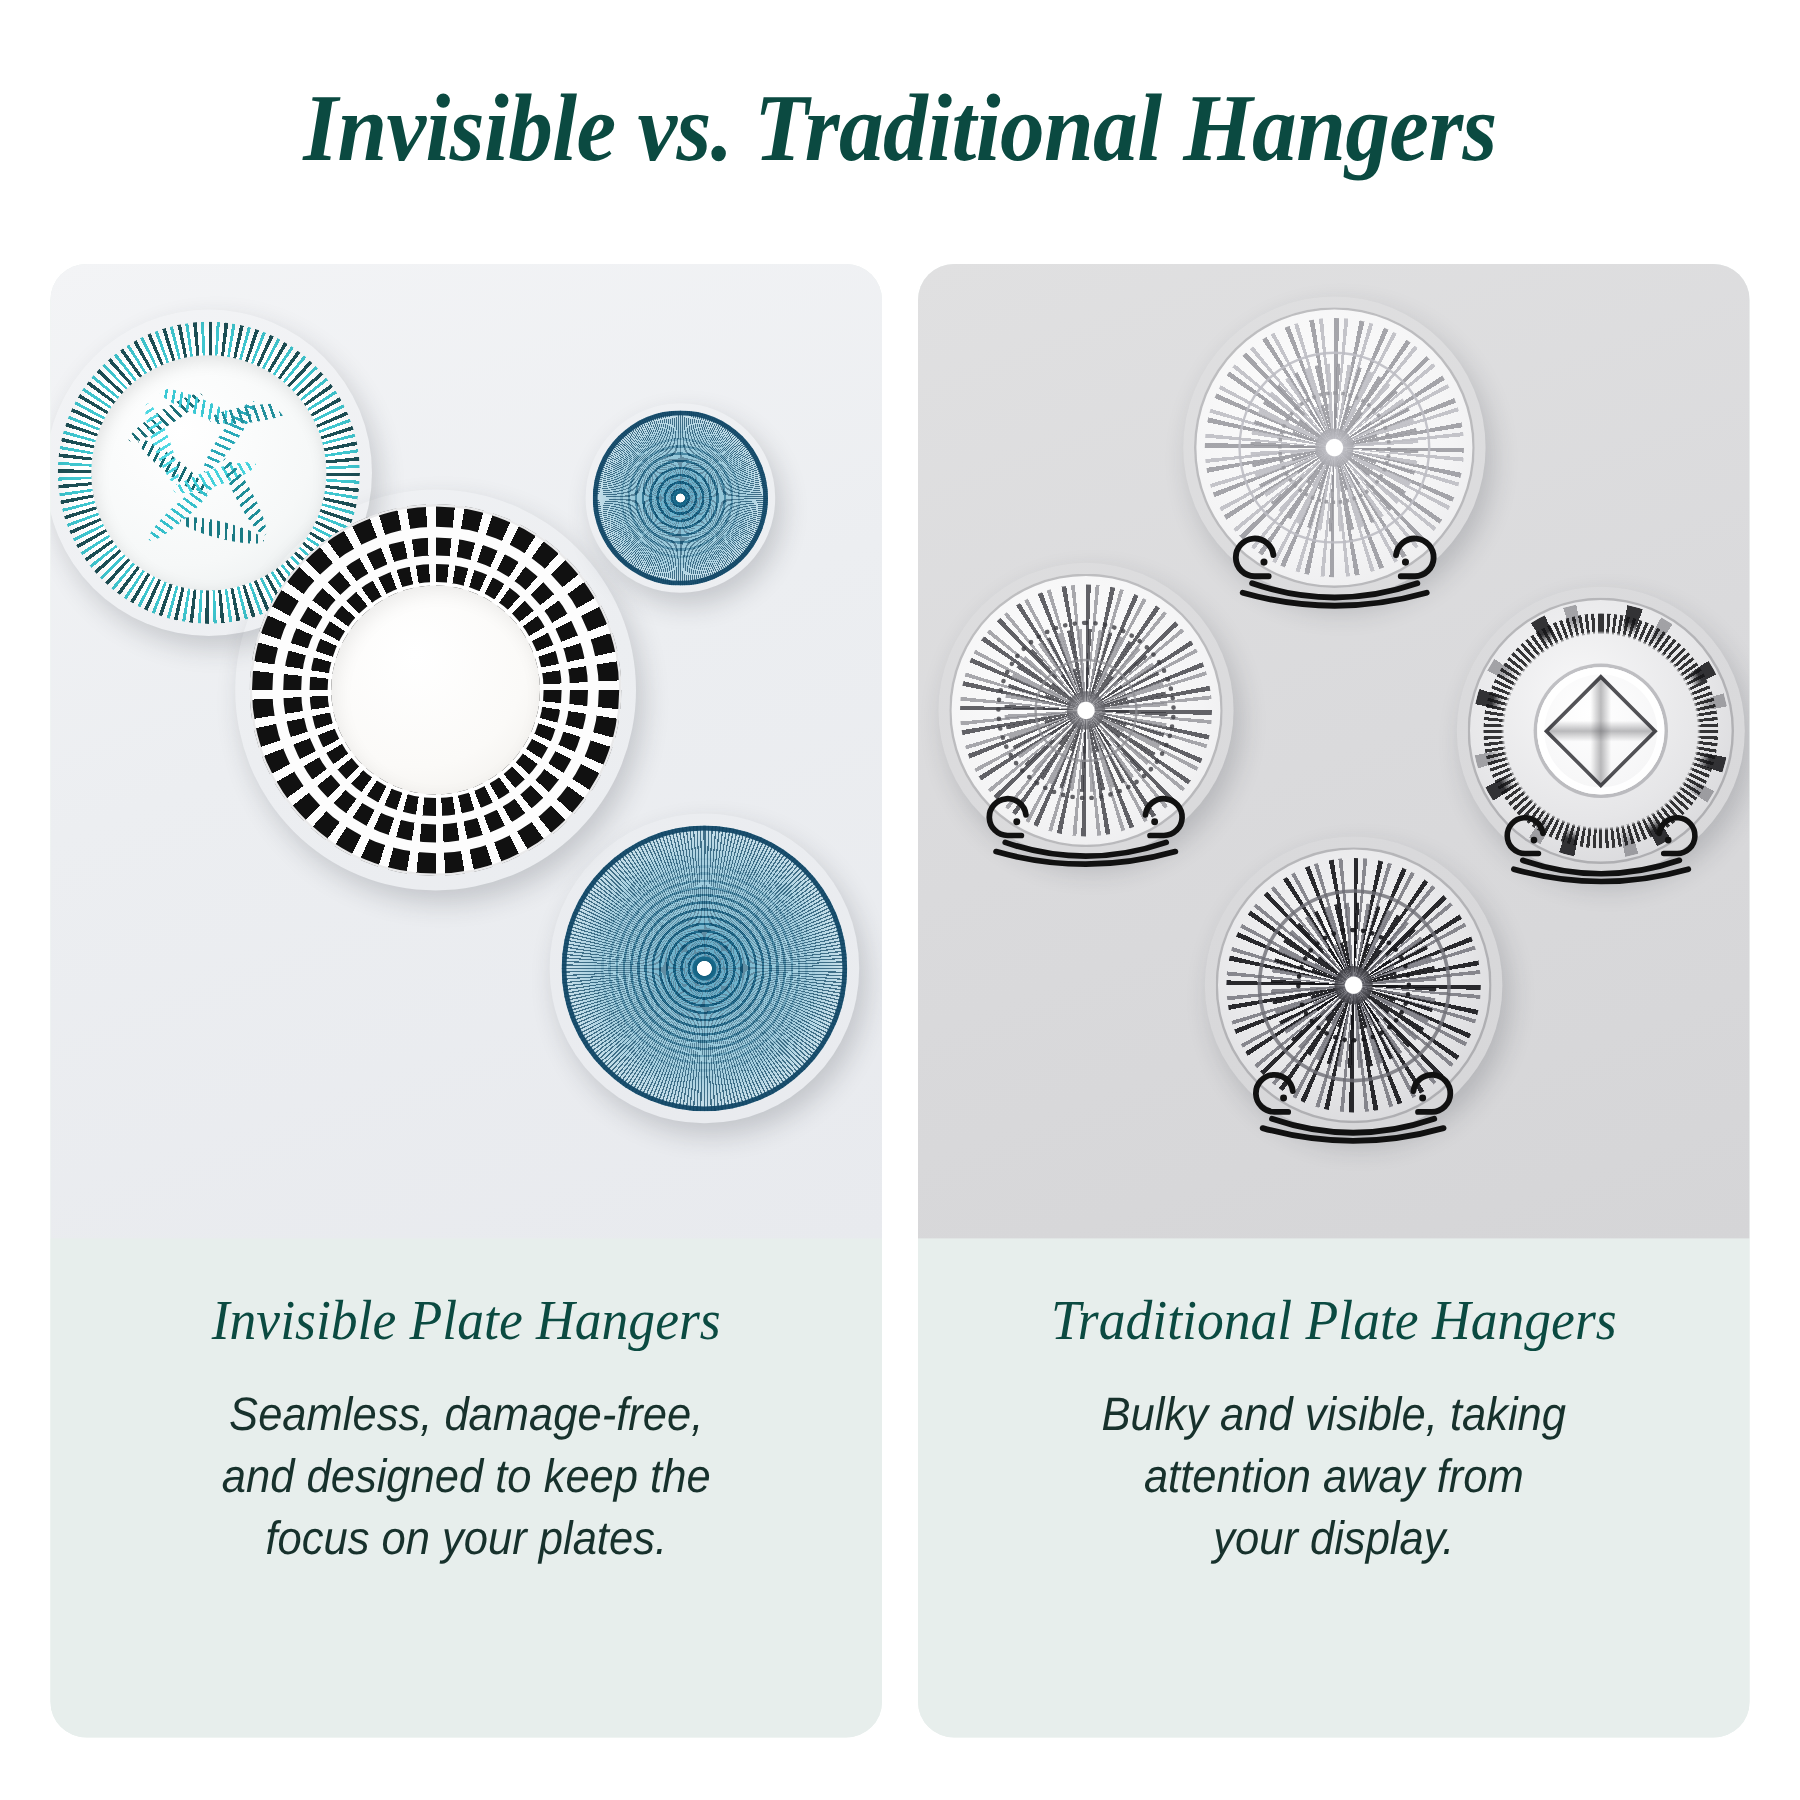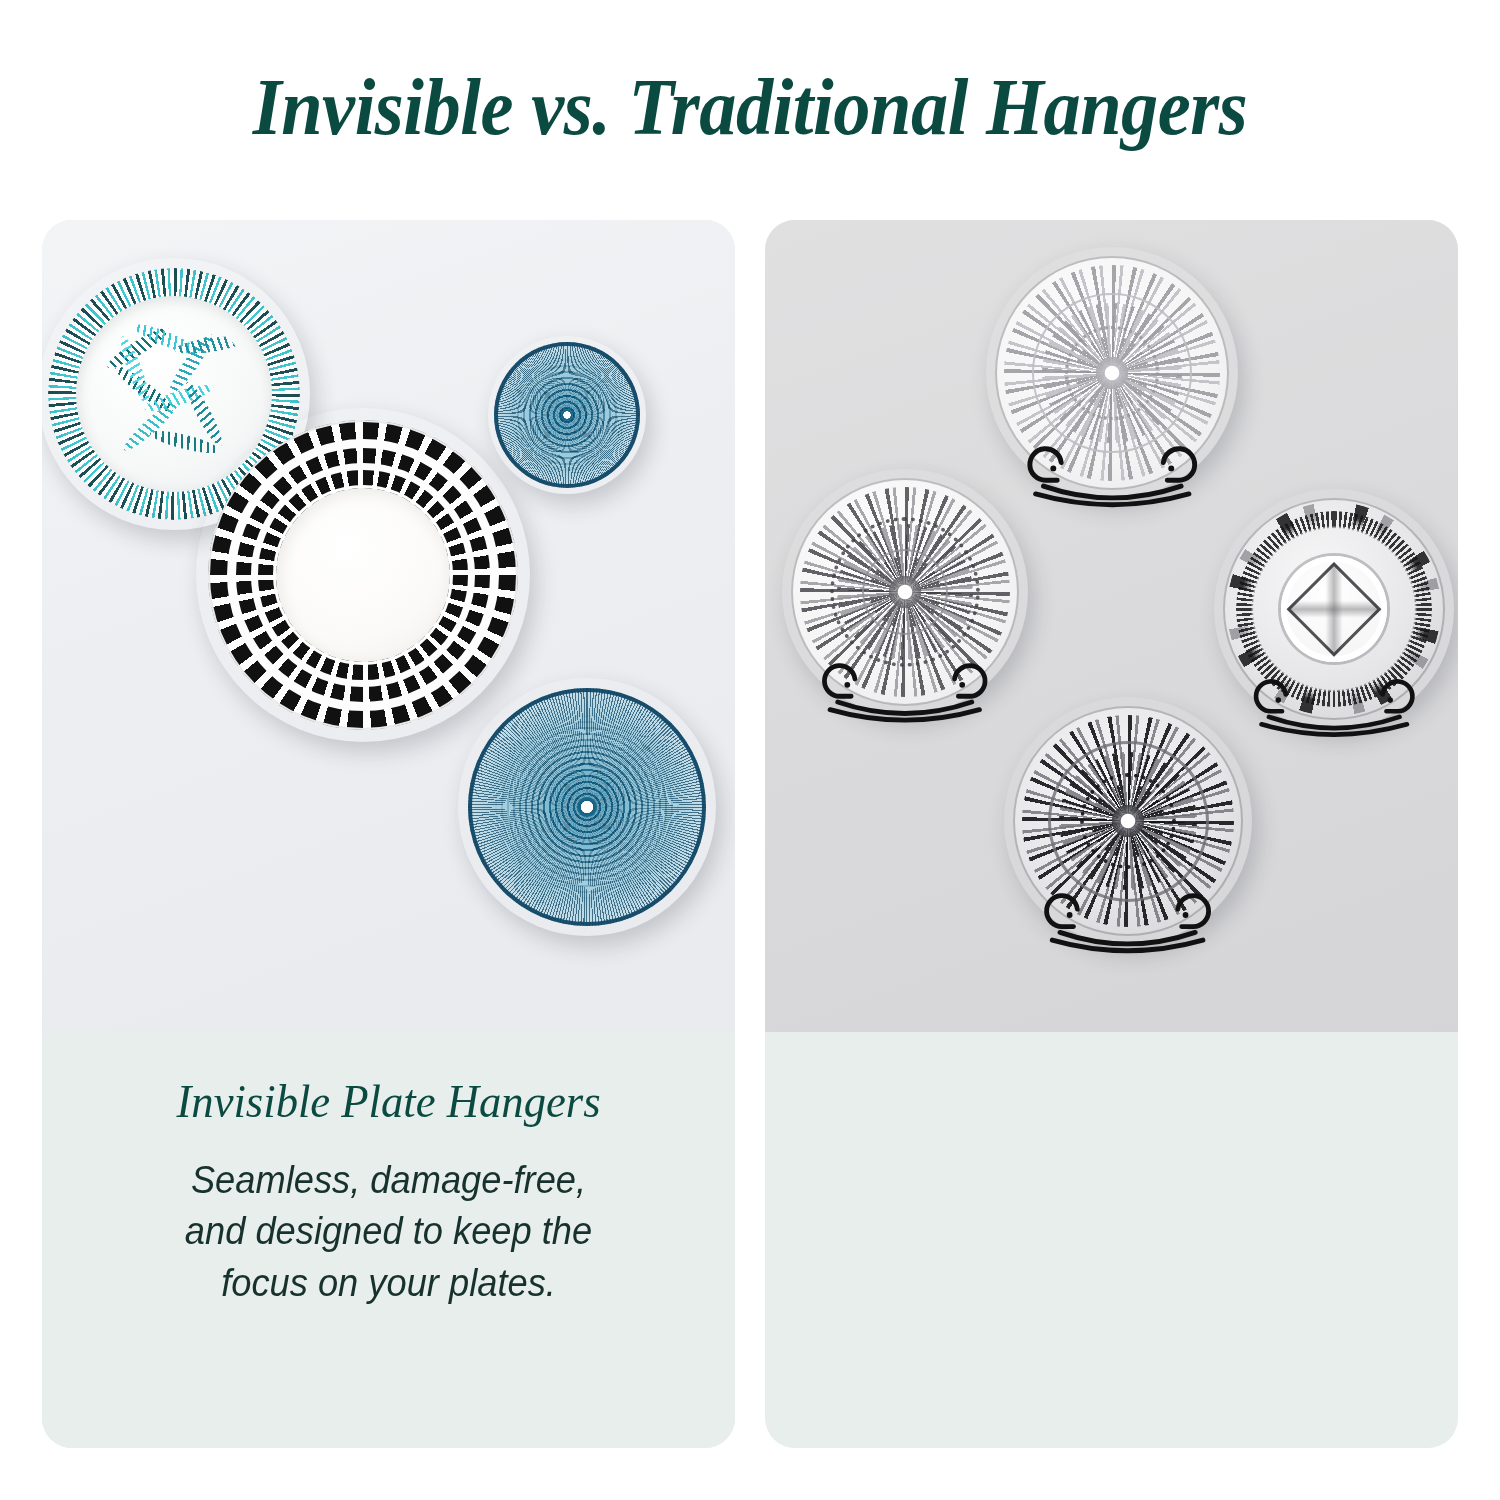--- a/index.html
+++ b/index.html
@@ -419,16 +419,24 @@
               <path d="M22 44 q78 22 156 0"></path>
               <path d="M30 36 q70 24 140 0"></path>
               <circle cx="40" cy="18" r="3" fill="#111111" stroke="none"></circle>
               <circle cx="160" cy="18" r="3" fill="#111111" stroke="none"></circle>
             </svg>
           </div>
         </div>
 
       </div>
 
+      <div class="caption">
+        <div class="caption-title">Traditional Plate Hangers</div>
+        <div class="caption-body">
+          <div>Bulky and visible, taking</div>
+          <div>attention away from</div>
+          <div>your display.</div>
+        </div>
+      </div>
     </div>
 
   </div>
 </div>
 
 </body></html>

